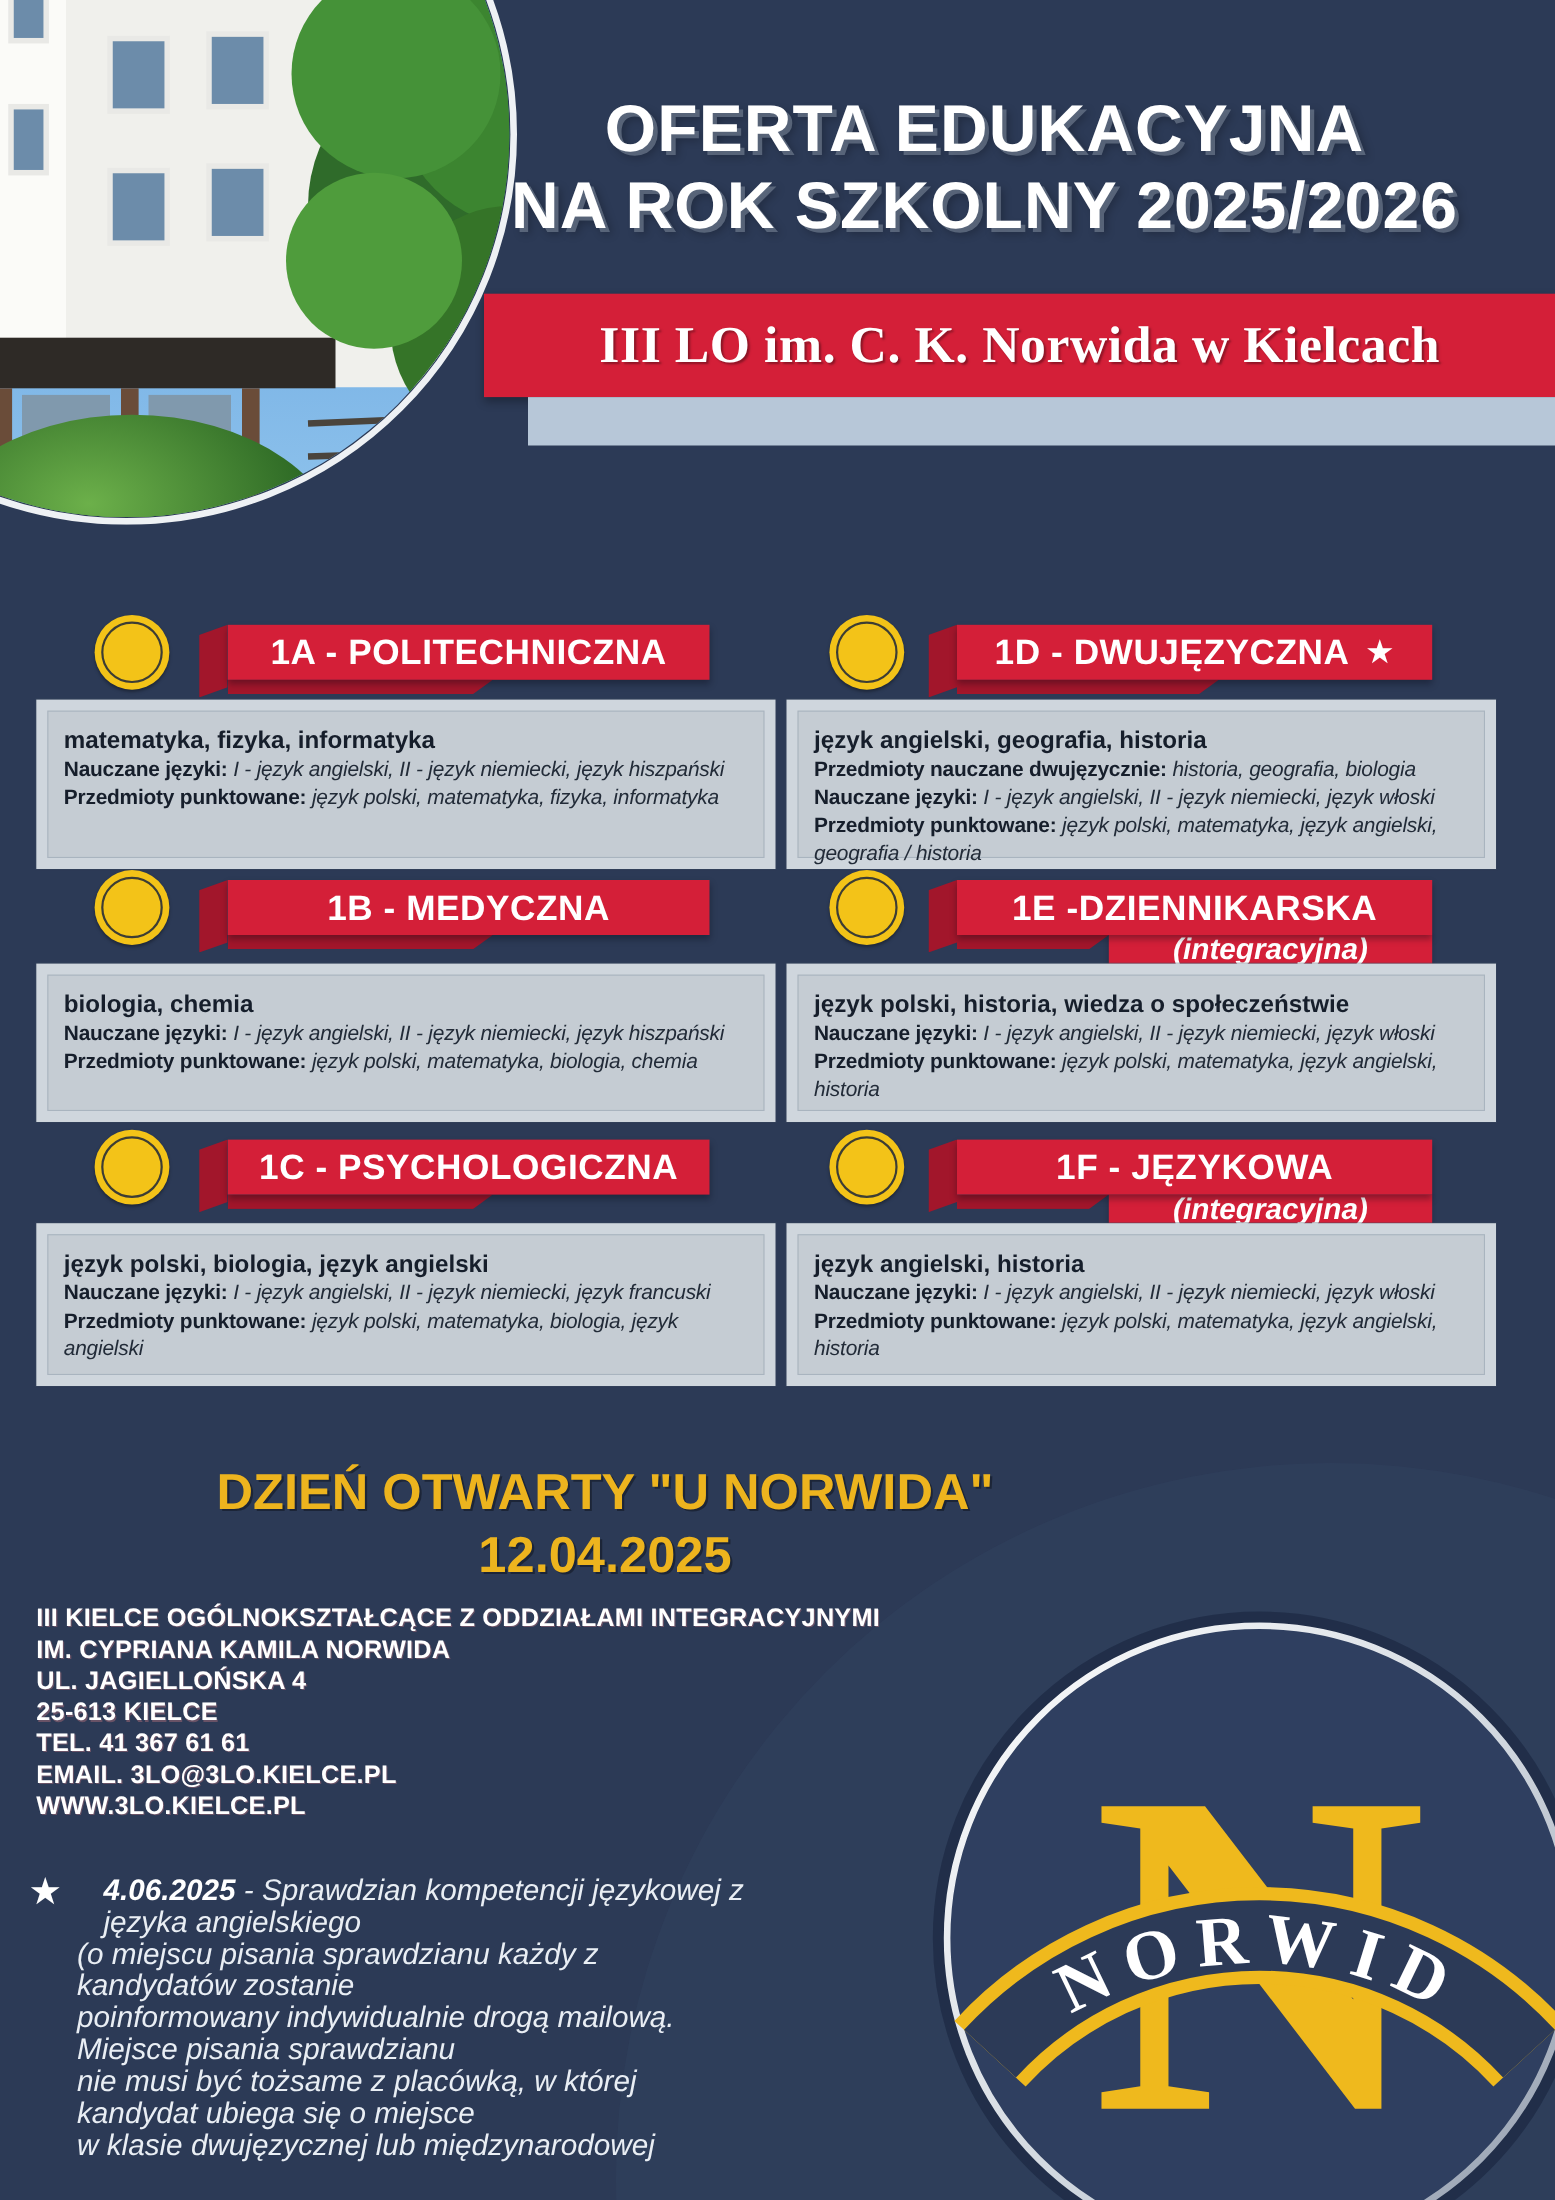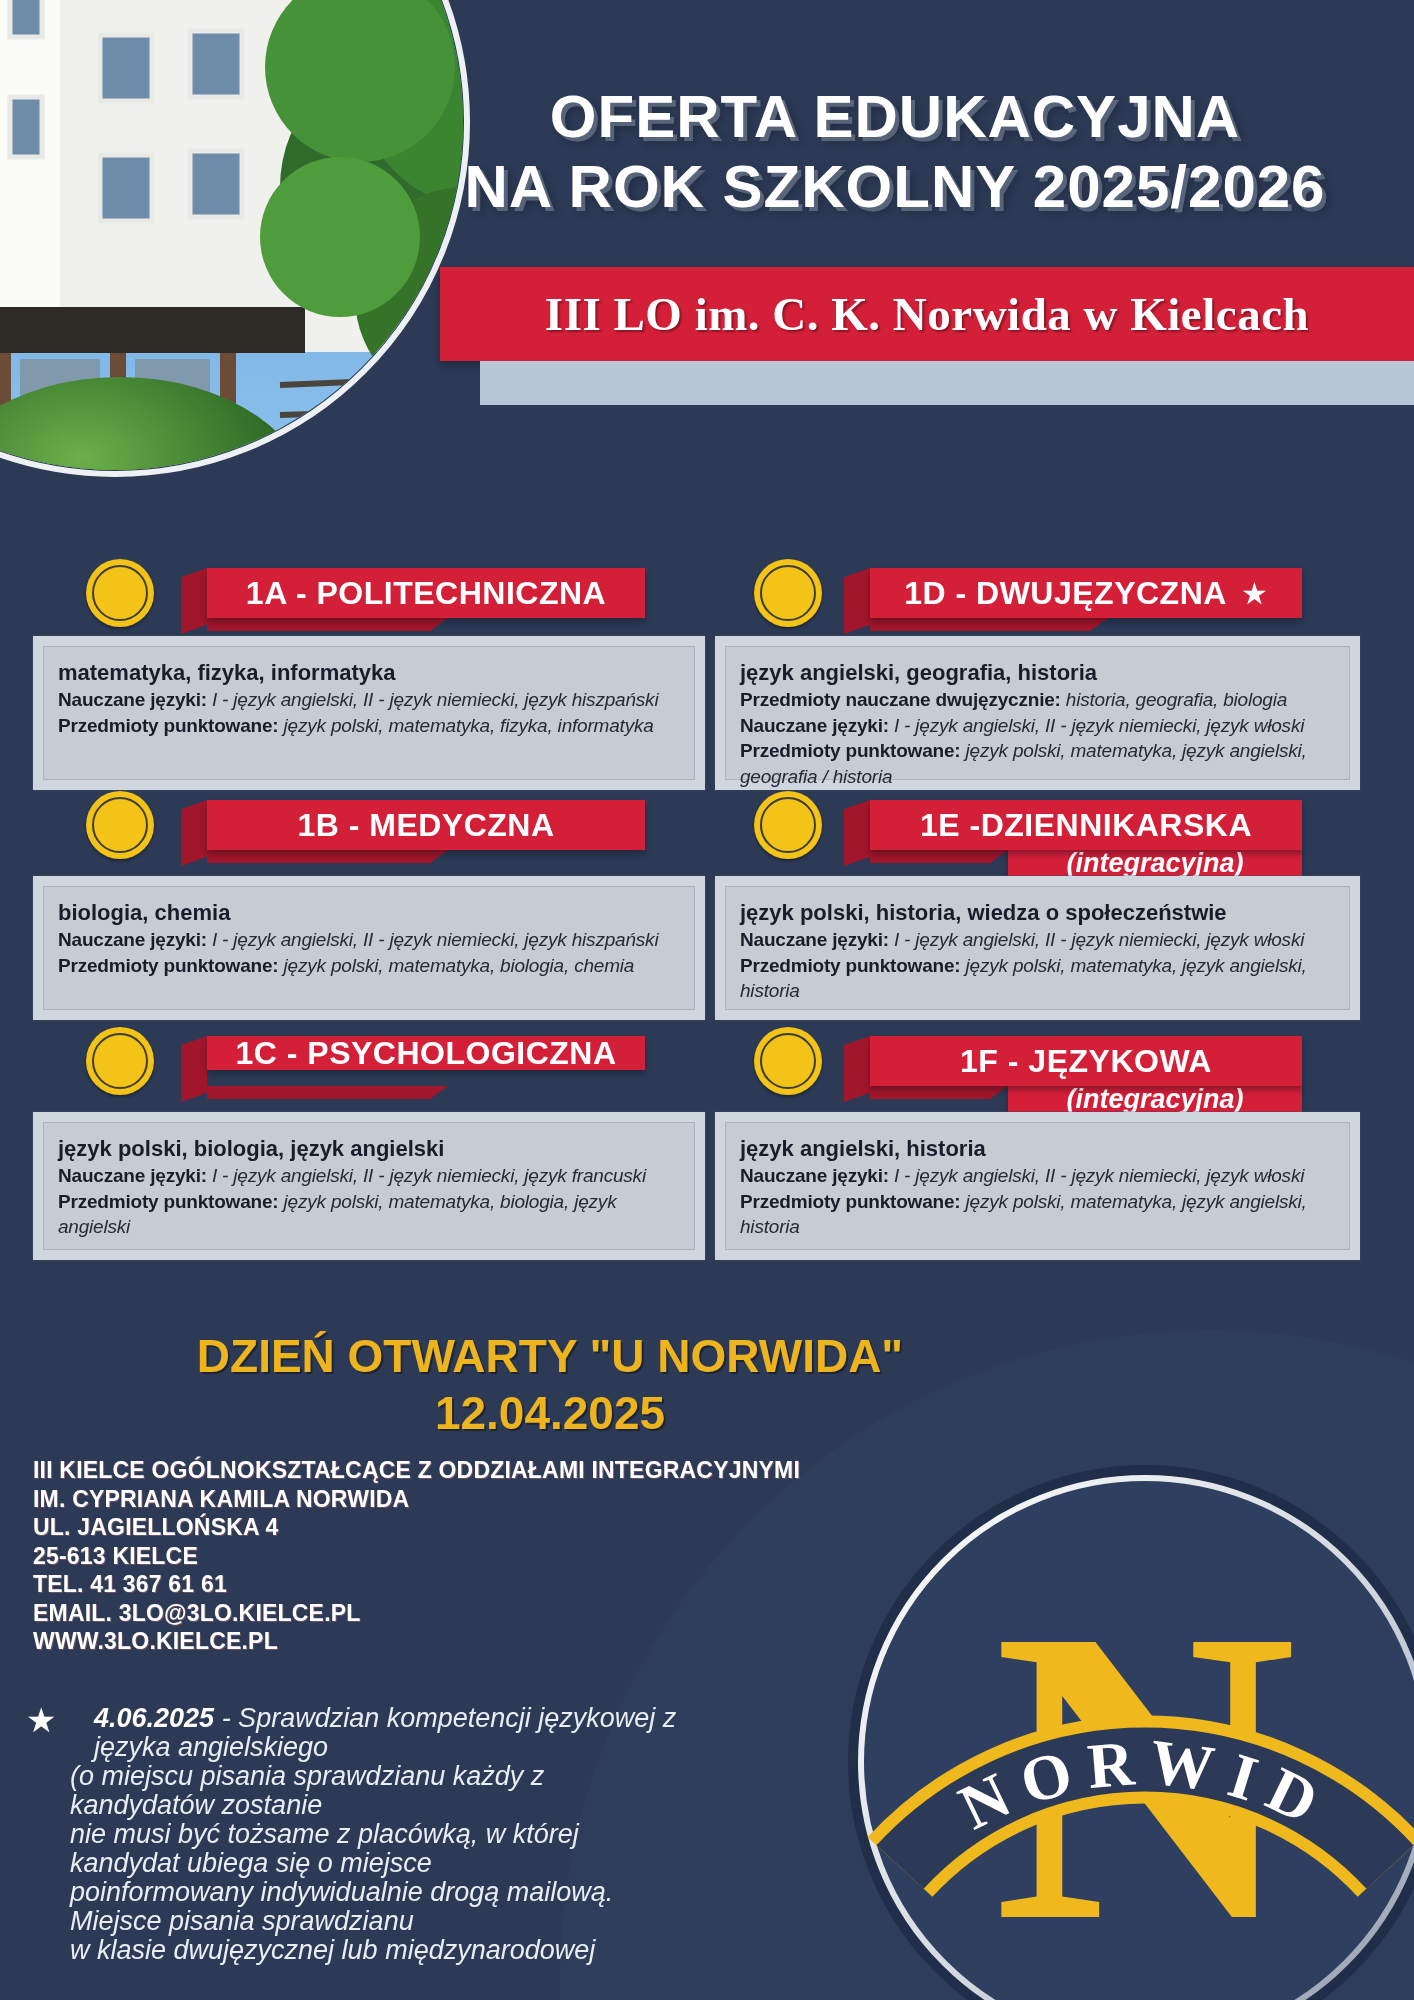--- a/index.html
+++ b/index.html
@@ -234,21 +234,21 @@
             <div class="row"><b>Nauczane języki:</b><i> I - język angielski, II - język niemiecki, język włoski</i></div>
             <div class="row"><b>Przedmioty punktowane:</b><i> język polski, matematyka, język angielski, historia</i></div>
           </div>
     </div>
   </div>
 
   <div class="card">
     <div class="coin" style="left: 86px; top: 1027px;"></div>
     <div class="fold" style="left: 181px; top: 1036px; height: 66px;"></div>
     <div class="lip" style="left: 207px; top: 1086px; width: 241px;"></div>
-    <div class="band" style="left: 207px; top: 1036px; width: 438px; height: 34px;">
+    <div class="band" style="left: 207px; top: 1036px; width: 438px; height: 50px;">
       <span class="band-title">1C - PSYCHOLOGICZNA</span>
 
     </div>
 
     <div class="cbox" style="left: 33px; top: 1112px; width: 672px; height: 148px;">
       <div class="cbox-inner">
             <div class="row first"><b>język polski, biologia, język angielski</b></div>
             <div class="row"><b>Nauczane języki:</b><i> I - język angielski, II - język niemiecki, język francuski</i></div>
             <div class="row"><b>Przedmioty punktowane:</b><i> język polski, matematyka, biologia, język angielski</i></div>
           </div>
@@ -288,22 +288,22 @@
       <div>25-613 KIELCE</div>
       <div>TEL. 41 367 61 61</div>
       <div>EMAIL. 3LO@3LO.KIELCE.PL</div>
       <div>WWW.3LO.KIELCE.PL</div>
     </div>
 
   <div class="footnote-star">★</div>
   <div class="footnote" id="footnote">
       <div class="fline first"><b>4.06.2025</b> - Sprawdzian kompetencji językowej z języka angielskiego</div>
       <div class="fline">(o miejscu pisania sprawdzianu każdy z kandydatów zostanie</div>
+      <div class="fline">poinformowany indywidualnie drogą mailową. Miejsce pisania sprawdzianu</div>
       <div class="fline">nie musi być tożsame z placówką, w której kandydat ubiega się o miejsce</div>
-      <div class="fline">poinformowany indywidualnie drogą mailową. Miejsce pisania sprawdzianu</div>
       <div class="fline">w klasie dwujęzycznej lub międzynarodowej</div>
     </div>
 
   <div class="logo-wrap">
     <svg width="600" height="538" viewBox="0 0 600 538">
       <defs>
         <linearGradient id="ringG" x1="0" y1="0" x2="1" y2="1">
           <stop offset="0%" stop-color="#ffffff"></stop>
             <stop offset="55%" stop-color="#cfd6de"></stop>
             <stop offset="100%" stop-color="#8b96a8"></stop>

